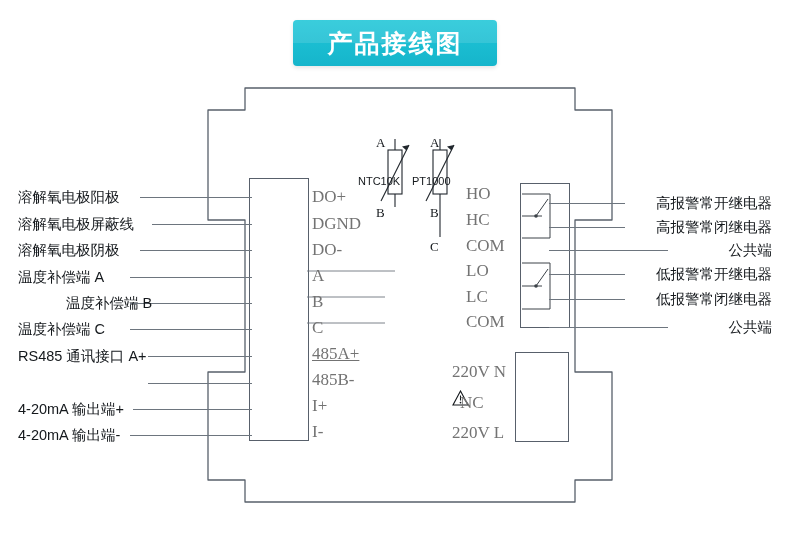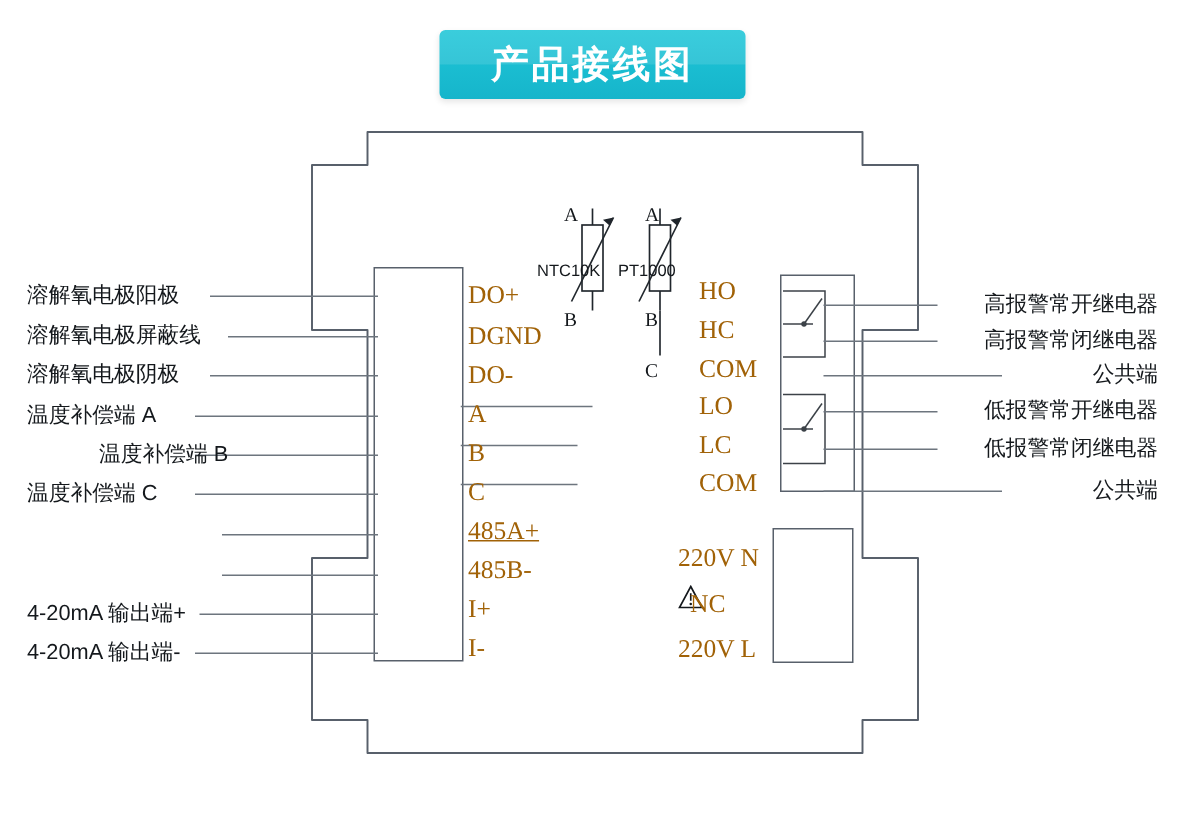--- a/index.html
+++ b/index.html
@@ -84,21 +84,21 @@
     left: 515px;
     top: 352px;
     width: 52px;
     height: 88px;
   }
 
   
   .pin-label {
     position: absolute;
     font-size: 17px;
-    color: #a16207;
+    color: #737373;
     font-family: "Liberation Serif", "DejaVu Serif", serif;
     white-space: nowrap;
     line-height: 1;
   }
   .pin-left { left: 312px; }
   .pin-right { left: 466px; }
 
   
   .side-label {
     position: absolute;
@@ -221,20 +221,21 @@
   <div class="lead" style="left:130px; top:435px; width:122px;"></div>
 
   <div style="position:absolute;left:126px;top:190px;width:4px;height:250px;"></div>
 
   <div class="side-label left-label" style="top:190px;">溶解氧电极阳极</div>
   <div class="side-label left-label" style="top:217px;">溶解氧电极屏蔽线</div>
   <div class="side-label left-label" style="top:243px;">溶解氧电极阴极</div>
   <div class="side-label left-label" style="top:270px;">温度补偿端 A</div>
   <div class="side-label left-label" style="top:296px;margin-left:48px;">温度补偿端 B</div>
   <div class="side-label left-label" style="top:322px;">温度补偿端 C</div>
+  <div class="side-label left-label" style="top:349px;">RS485 通讯接口 A+</div>
   <div class="side-label left-label" style="top:402px;">4-20mA 输出端+</div>
   <div class="side-label left-label" style="top:428px;">4-20mA 输出端-</div>
 
   <div class="pin-label pin-left" style="top:188px;">DO+</div>
   <div class="pin-label pin-left" style="top:215px;">DGND</div>
   <div class="pin-label pin-left" style="top:241px;">DO-</div>
   <div class="pin-label pin-left" style="top:267px;">A</div>
   <div class="pin-label pin-left" style="top:293px;">B</div>
   <div class="pin-label pin-left" style="top:319px;">C</div>
   <div class="pin-label pin-left" style="top:345px;text-decoration:underline;">485A+</div>

